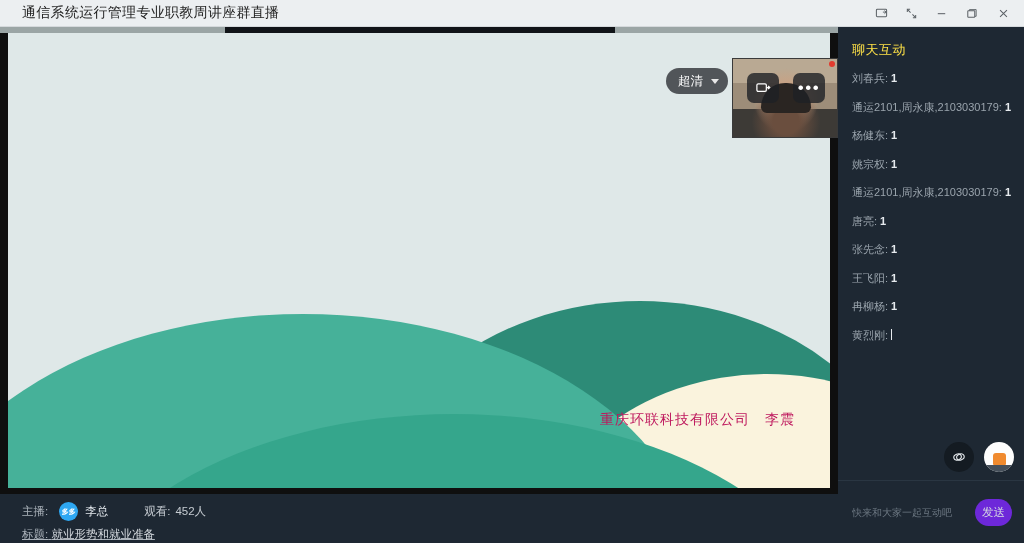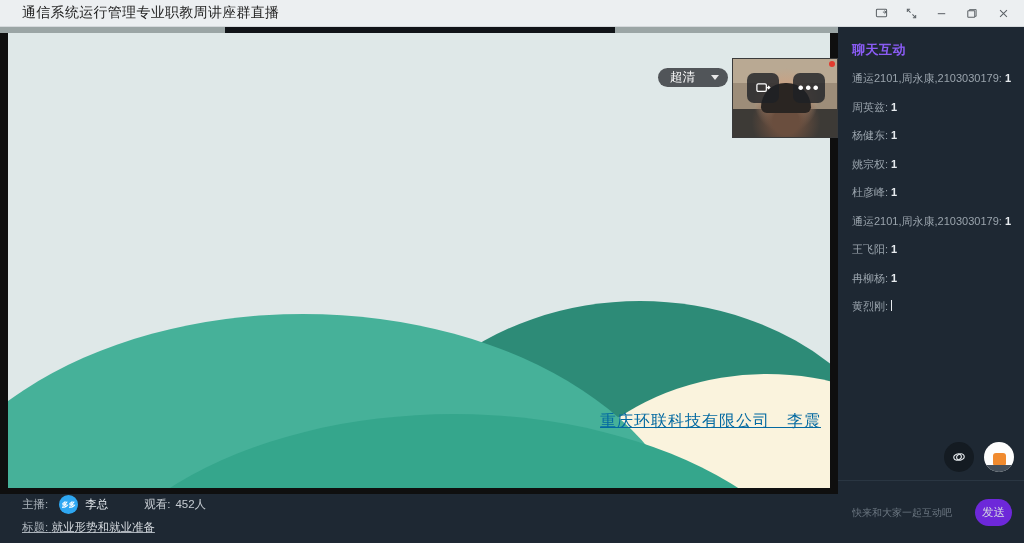--- a/index.html
+++ b/index.html
@@ -76,34 +76,33 @@
   .hill-mid {
     left: -100px; top: 281px; width: 790px; height: 520px;
     background: #46b199;
   }
   .hill-front {
     left: 56px; top: 381px; width: 780px; height: 470px;
     background: #35a68c;
   }
   .slide-credit {
     position: absolute; left: 592px; top: 378px;
-    font-size: 16px; color: #0369a1;
+    font-size: 14px; color: #be185d;
     letter-spacing: 1px; z-index: 6;
     font-family: "Liberation Serif", "DejaVu Serif", serif;
     white-space: nowrap;
-    text-decoration: underline;
   }
 
   
   .quality-pill {
     position: absolute; right: 110px; top: 41px;
-    height: 19px; padding: 0 9px 0 12px;
+    height: 26px; padding: 0 9px 0 12px;
     background: rgba(26,28,33,.72);
     border-radius: 13px;
-    display: flex; align-items: center; gap: 16px;
+    display: flex; align-items: center; gap: 8px;
     color: #fff; font-size: 12.5px;
     z-index: 20;
   }
   .caret { width: 0; height: 0; border-left: 4px solid transparent;
            border-right: 4px solid transparent; border-top: 5px solid #e8e8e8; }
 
   .pip {
     position: absolute; right: 0px; top: 31px;
     width: 106px; height: 80px;
     background: #2e2b28;
@@ -133,21 +132,21 @@
     z-index: 25; color: #fff;
   }
   .pip-btn.screen { left: 14px; }
   .pip-btn.more   { right: 12px; font-size: 17px; letter-spacing: 1.5px; line-height: 0; }
 
   
   .infobar {
     position: absolute; left: 0; top: 494px;
     width: 838px; height: 49px;
     background: #1e2833;
-    padding: 0 0 0 22px;
+    padding: 7px 0 0 22px;
     color: #c6ccd2; font-size: 11.5px;
   }
   .info-row1 { display: flex; align-items: center; height: 21px; }
   .lbl { color: #aab2ba; }
   .avatar {
     width: 19px; height: 19px; border-radius: 50%;
     background: #2ea7f2;
     margin: 0 7px 0 11px;
     display: flex; align-items: center; justify-content: center;
     color: #fff; font-size: 7px; font-weight: bold;
@@ -159,21 +158,21 @@
 
   
   .chat {
     position: absolute; left: 838px; top: 27px;
     width: 186px; height: 516px;
     background: #1e2833;
     display: flex; flex-direction: column;
   }
   .chat-header {
     padding: 14px 0 8px 14px;
-    color: #8b5cf6; font-size: 13px; font-weight: bold;
+    color: #fde047; font-size: 13px; font-weight: normal;
     letter-spacing: .5px;
   }
   .chat-list {
     flex: 1; position: relative;
     padding: 4px 10px 0 14px;
     overflow: hidden;
   }
   .msg {
     font-size: 11px; line-height: 14px;
     color: #9aa4ad;
@@ -318,26 +317,27 @@
     <div class="info-row2">
       <span>标题:</span>
       <b>就业形势和就业准备</b>
     </div>
   </div>
 
   <div class="chat">
     <div class="chat-header">聊天互动</div>
 
     <div class="chat-list" id="chat-list">
+      <div class="msg"><span class="who">刘春兵:</span><span class="txt"> 1</span></div>
         <div class="msg"><span class="who">通运2101,周永康,2103030179:</span><span class="txt"> 1</span></div>
-        <div class="msg"><span class="who">周英兹:</span><span class="txt"> 1</span></div>
         <div class="msg"><span class="who">杨健东:</span><span class="txt"> 1</span></div>
         <div class="msg"><span class="who">姚宗权:</span><span class="txt"> 1</span></div>
-        <div class="msg"><span class="who">杜彦峰:</span><span class="txt"> 1</span></div>
         <div class="msg"><span class="who">通运2101,周永康,2103030179:</span><span class="txt"> 1</span></div>
+        <div class="msg"><span class="who">唐亮:</span><span class="txt"> 1</span></div>
+        <div class="msg"><span class="who">张先念:</span><span class="txt"> 1</span></div>
         <div class="msg"><span class="who">王飞阳:</span><span class="txt"> 1</span></div>
         <div class="msg"><span class="who">冉柳杨:</span><span class="txt"> 1</span></div>
         <div class="msg"><span class="who">黄烈刚:</span><span class="txt"> </span><span class="caretbar"></span></div>
         <div class="float-btns">
         <div class="fbtn link">
           <svg width="16" height="16" viewBox="0 0 18 18" fill="none" stroke="#e9edf1" stroke-width="1.2">
             <ellipse cx="7.4" cy="9" rx="4.3" ry="3.4" transform="rotate(-22 7.4 9)"></ellipse>
             <ellipse cx="10.6" cy="9" rx="4.3" ry="3.4" transform="rotate(-22 10.6 9)"></ellipse>
           </svg>
         </div>

